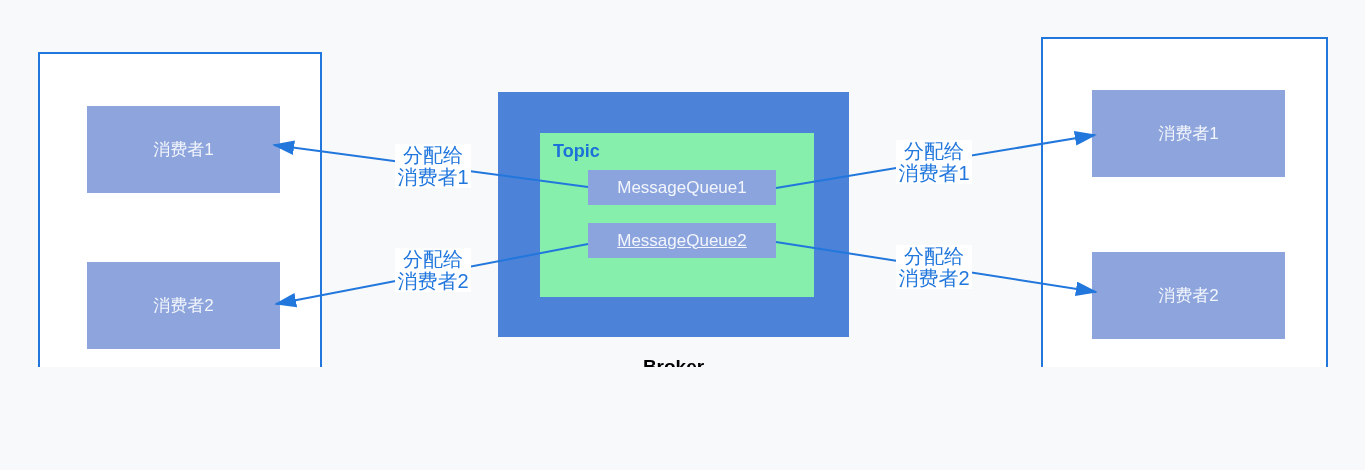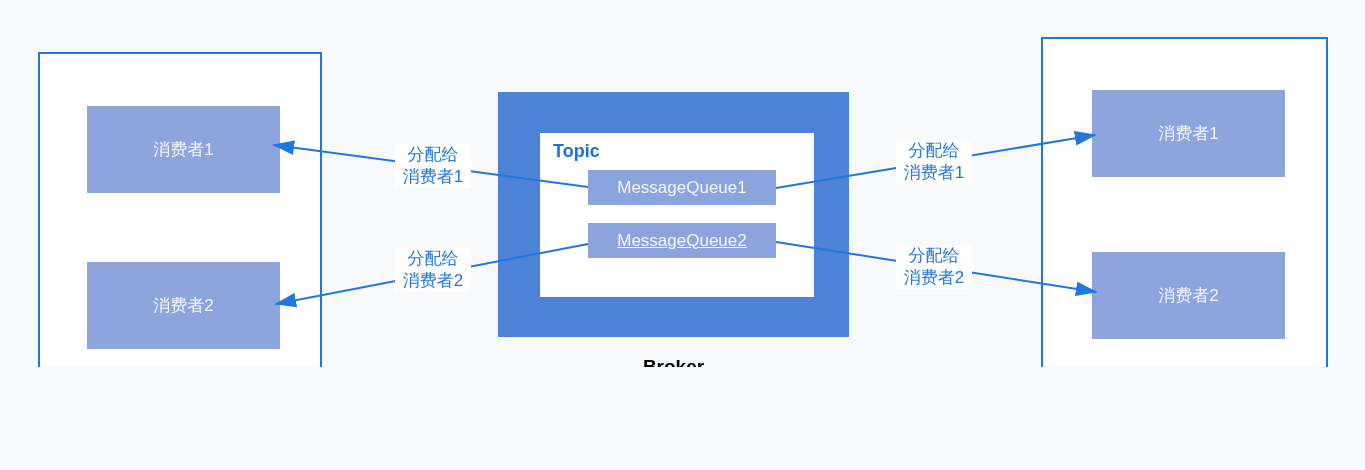--- a/index.html
+++ b/index.html
@@ -62,21 +62,21 @@
     height: 245px;
     background: #4d82d9;
     z-index: 1;
   }
   .topic-box {
     position: absolute;
     left: 42px;
     top: 41px;
     width: 274px;
     height: 164px;
-    background: #ffffff;
+    background: #86efac;
   }
   .topic-title {
     position: absolute;
     left: 13px;
     top: 8px;
     color: #1c70d9;
     font-weight: 700;
     font-size: 18px;
   }
   .queue {
@@ -116,21 +116,21 @@
     pointer-events: none;
   }
 
   
   .arrow-label {
     position: absolute;
     z-index: 3;
     width: 76px;
     background: #ffffff;
     color: #2277dc;
-    font-size: 17px;
+    font-size: 20px;
     line-height: 22px;
     text-align: center;
   }
   .arrow-label-l1 { left: 395px; top: 144px; }
   .arrow-label-l2 { left: 395px; top: 248px; }
   .arrow-label-r1 { left: 896px; top: 140px; }
   .arrow-label-r2 { left: 896px; top: 245px; }
 </style>
 </head>
 <body>

